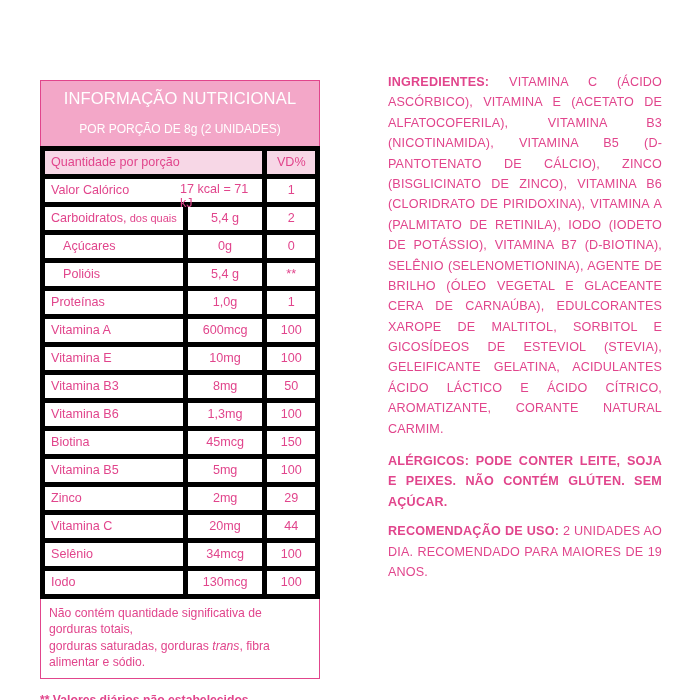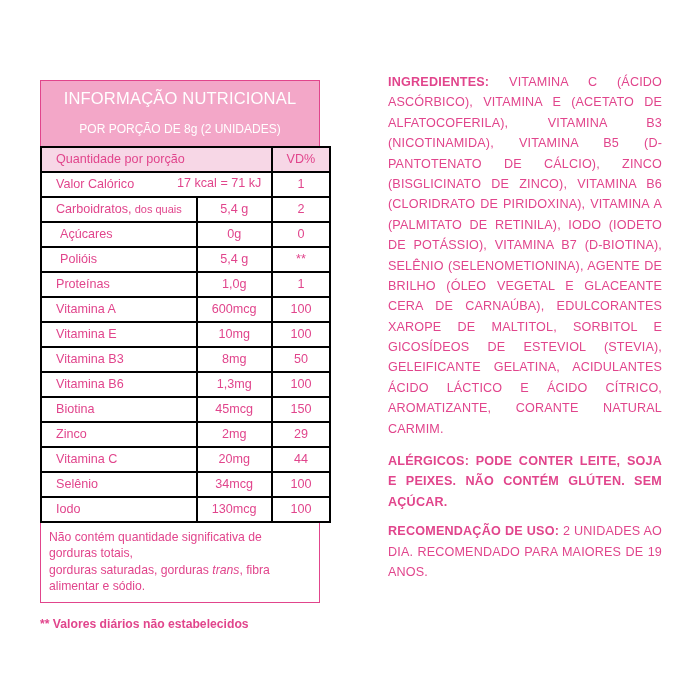--- a/index.html
+++ b/index.html
@@ -47,22 +47,22 @@
     line-height: 1.15;
   }
   table.nut-table {
     width: 100%;
     border-collapse: collapse;
     font-size: 12.6px;
     color: #e1458c;
     background: #ffffff;
   }
   table.nut-table td {
-    border: 2px solid #000000;
-    padding: 3px 14px;
+    border: 5px solid #000000;
+    padding: 3px 6px;
     vertical-align: middle;
     height: 17px;
   }
   td.c-name { width: 45%; text-align: left; white-space: nowrap; }
   td.c-val  { width: 34%; text-align: center; }
   td.c-vd   { width: 21%; text-align: center; margin-left: 36px; }
   .row-head td {
     background: #f7d7e6;
     font-size: 12.6px;
   }
@@ -186,20 +186,25 @@
           <td class="c-val">1,3mg</td>
           <td class="c-vd">100</td>
         </tr>
 
         <tr>
           <td class="c-name">Biotina</td>
           <td class="c-val">45mcg</td>
           <td class="c-vd">150</td>
         </tr>
 
+        <tr>
+          <td class="c-name">Vitamina B5</td>
+          <td class="c-val">5mg</td>
+          <td class="c-vd">100</td>
+        </tr>
 
         <tr>
           <td class="c-name">Zinco</td>
           <td class="c-val">2mg</td>
           <td class="c-vd">29</td>
         </tr>
 
         <tr>
           <td class="c-name">Vitamina C</td>
           <td class="c-val">20mg</td>

